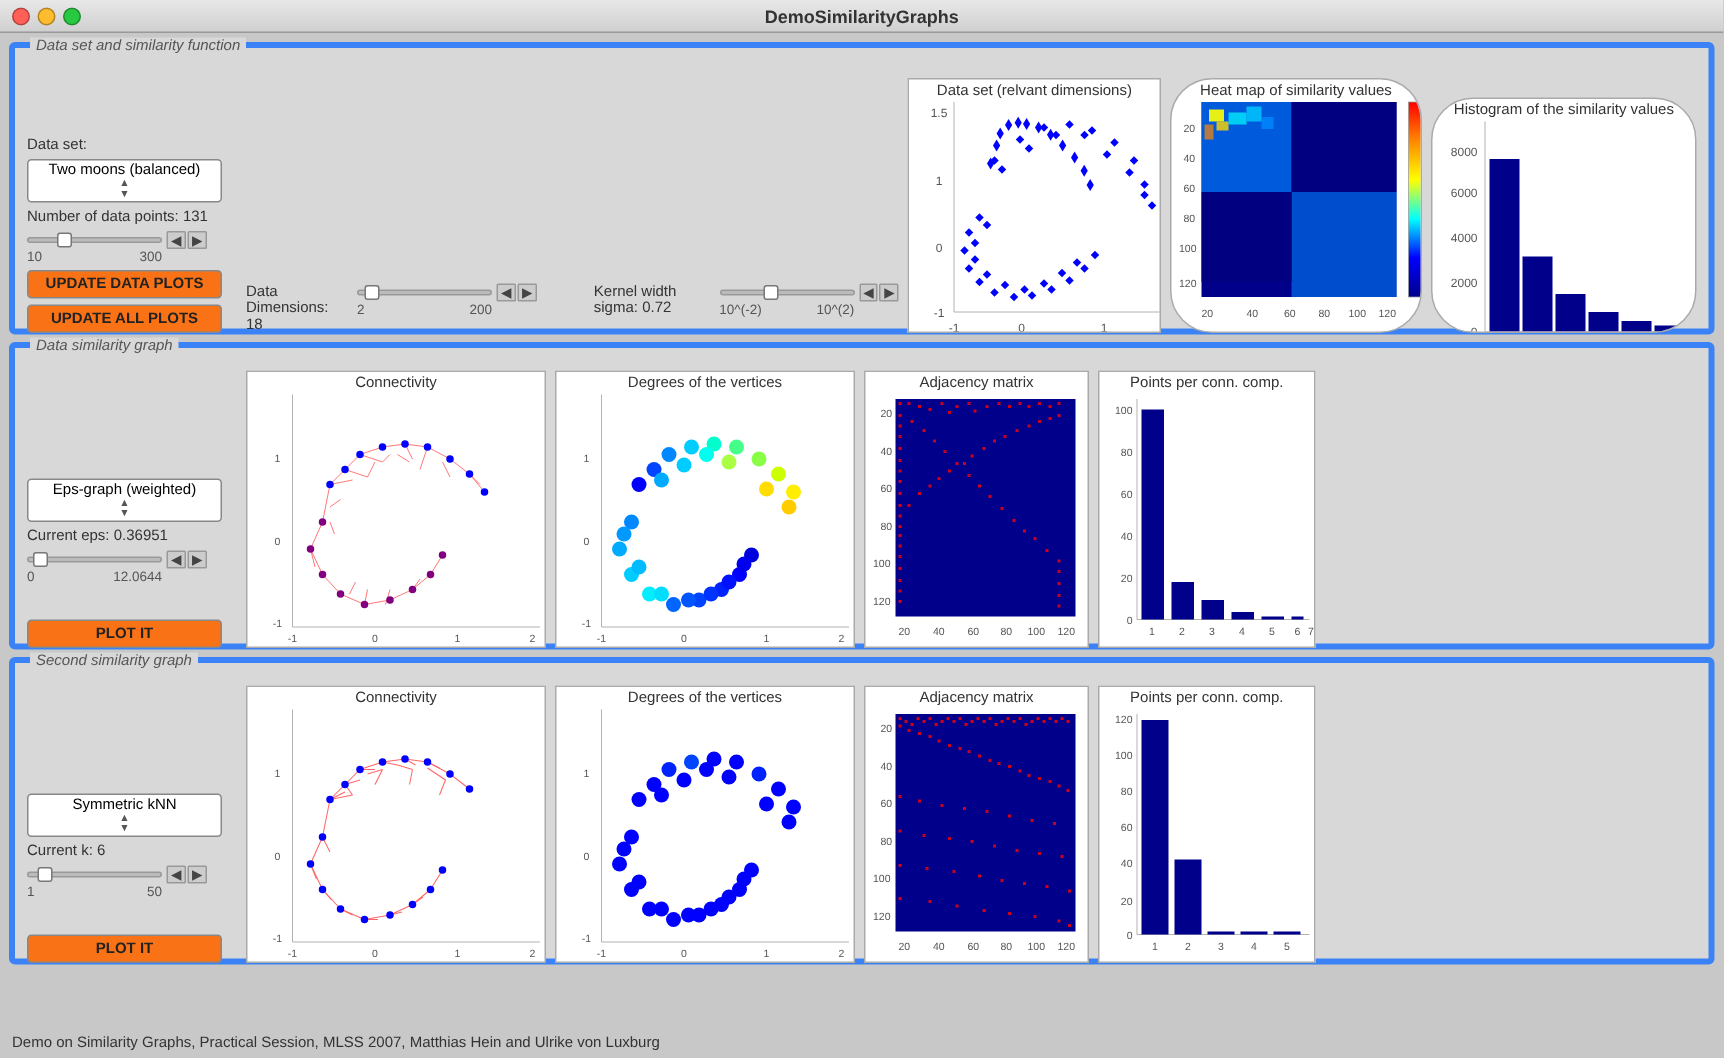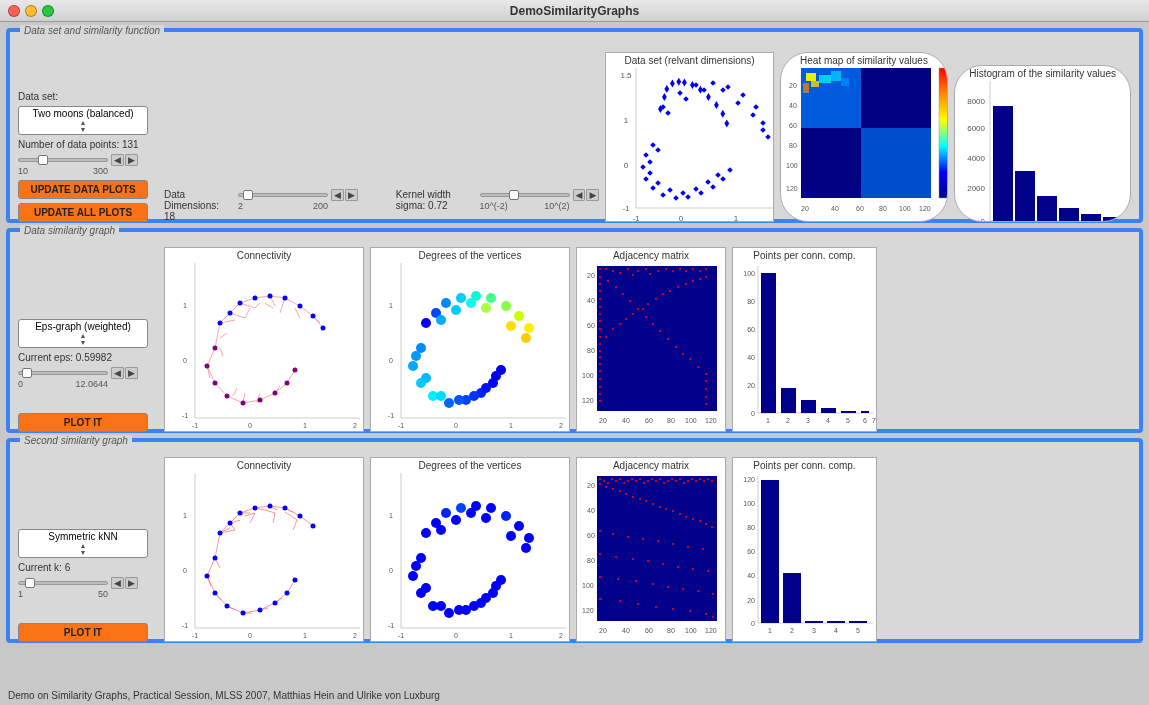--- a/index.html
+++ b/index.html
@@ -435,21 +435,21 @@
     <div class="panel-row" style="margin-top: 8px; height: 100%;">
 
       <div class="controls-col">
         <div class="select-box">
           <span>Eps-graph (weighted)</span>
           <div class="select-arrows">
             <span>▲</span>
               <span>▼</span>
           </div>
         </div>
-        <span class="label-small">Current eps: 0.59982</span>
+        <span class="label-small">Current eps: 0.36951</span>
         <div>
           <div class="slider-row">
             <div class="slider-track">
               <div class="slider-thumb" style="left: 3%;"></div>
             </div>
             <div class="slider-nav">
               <span>◀</span>
               <span>▶</span>
             </div>
           </div>

